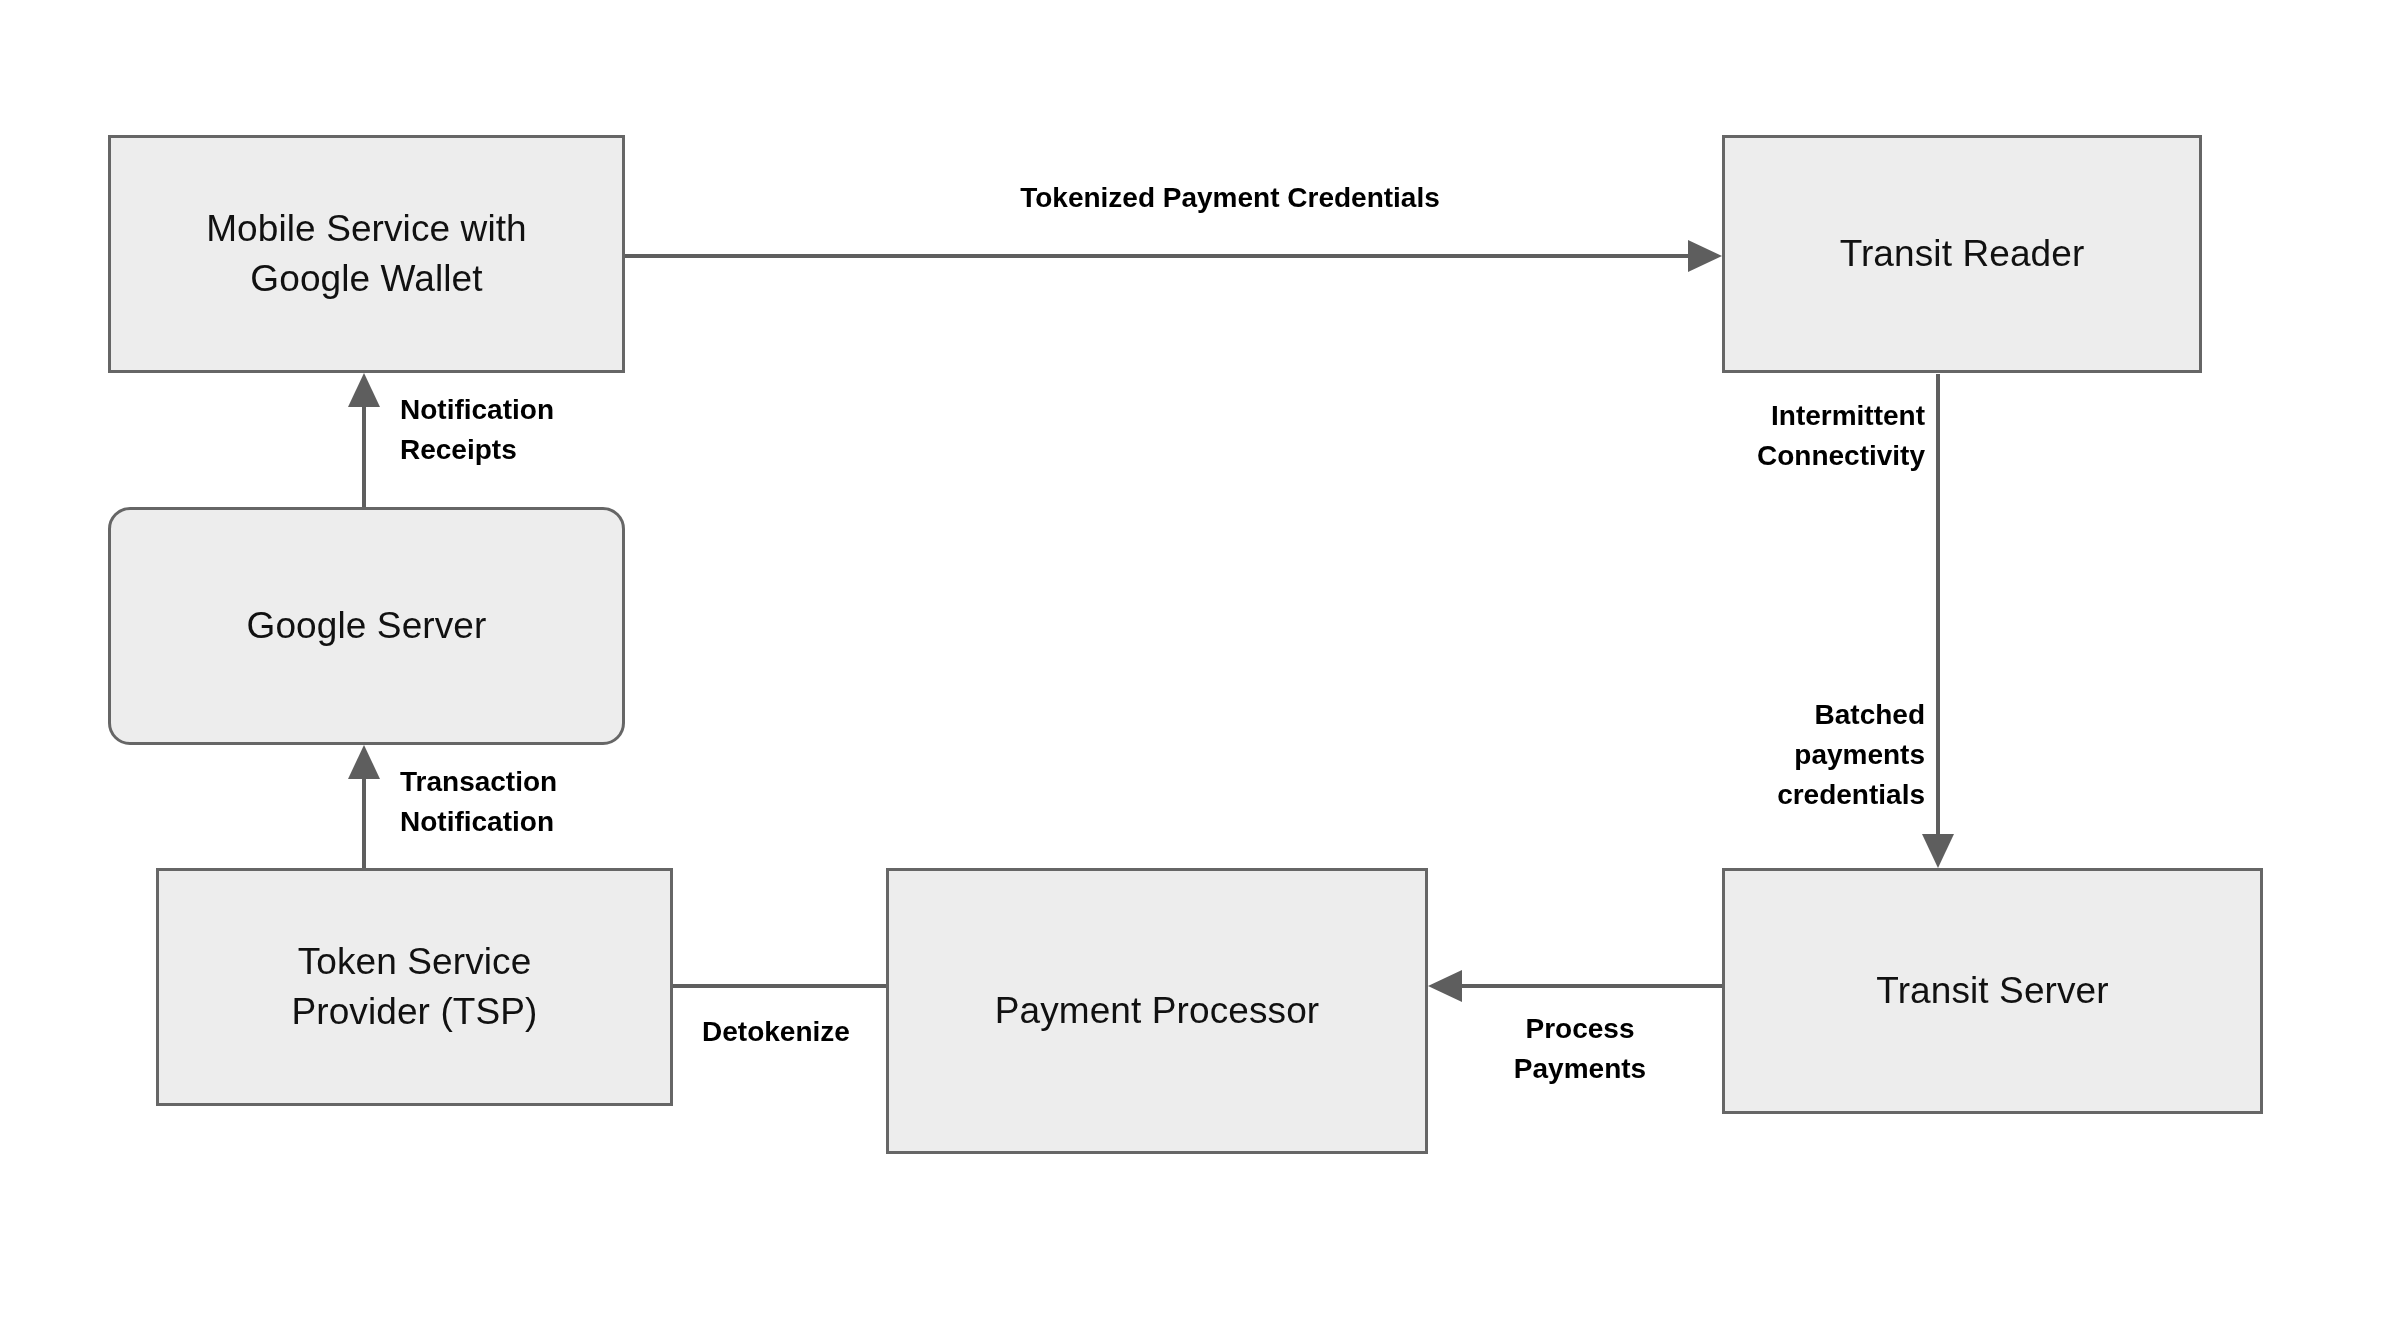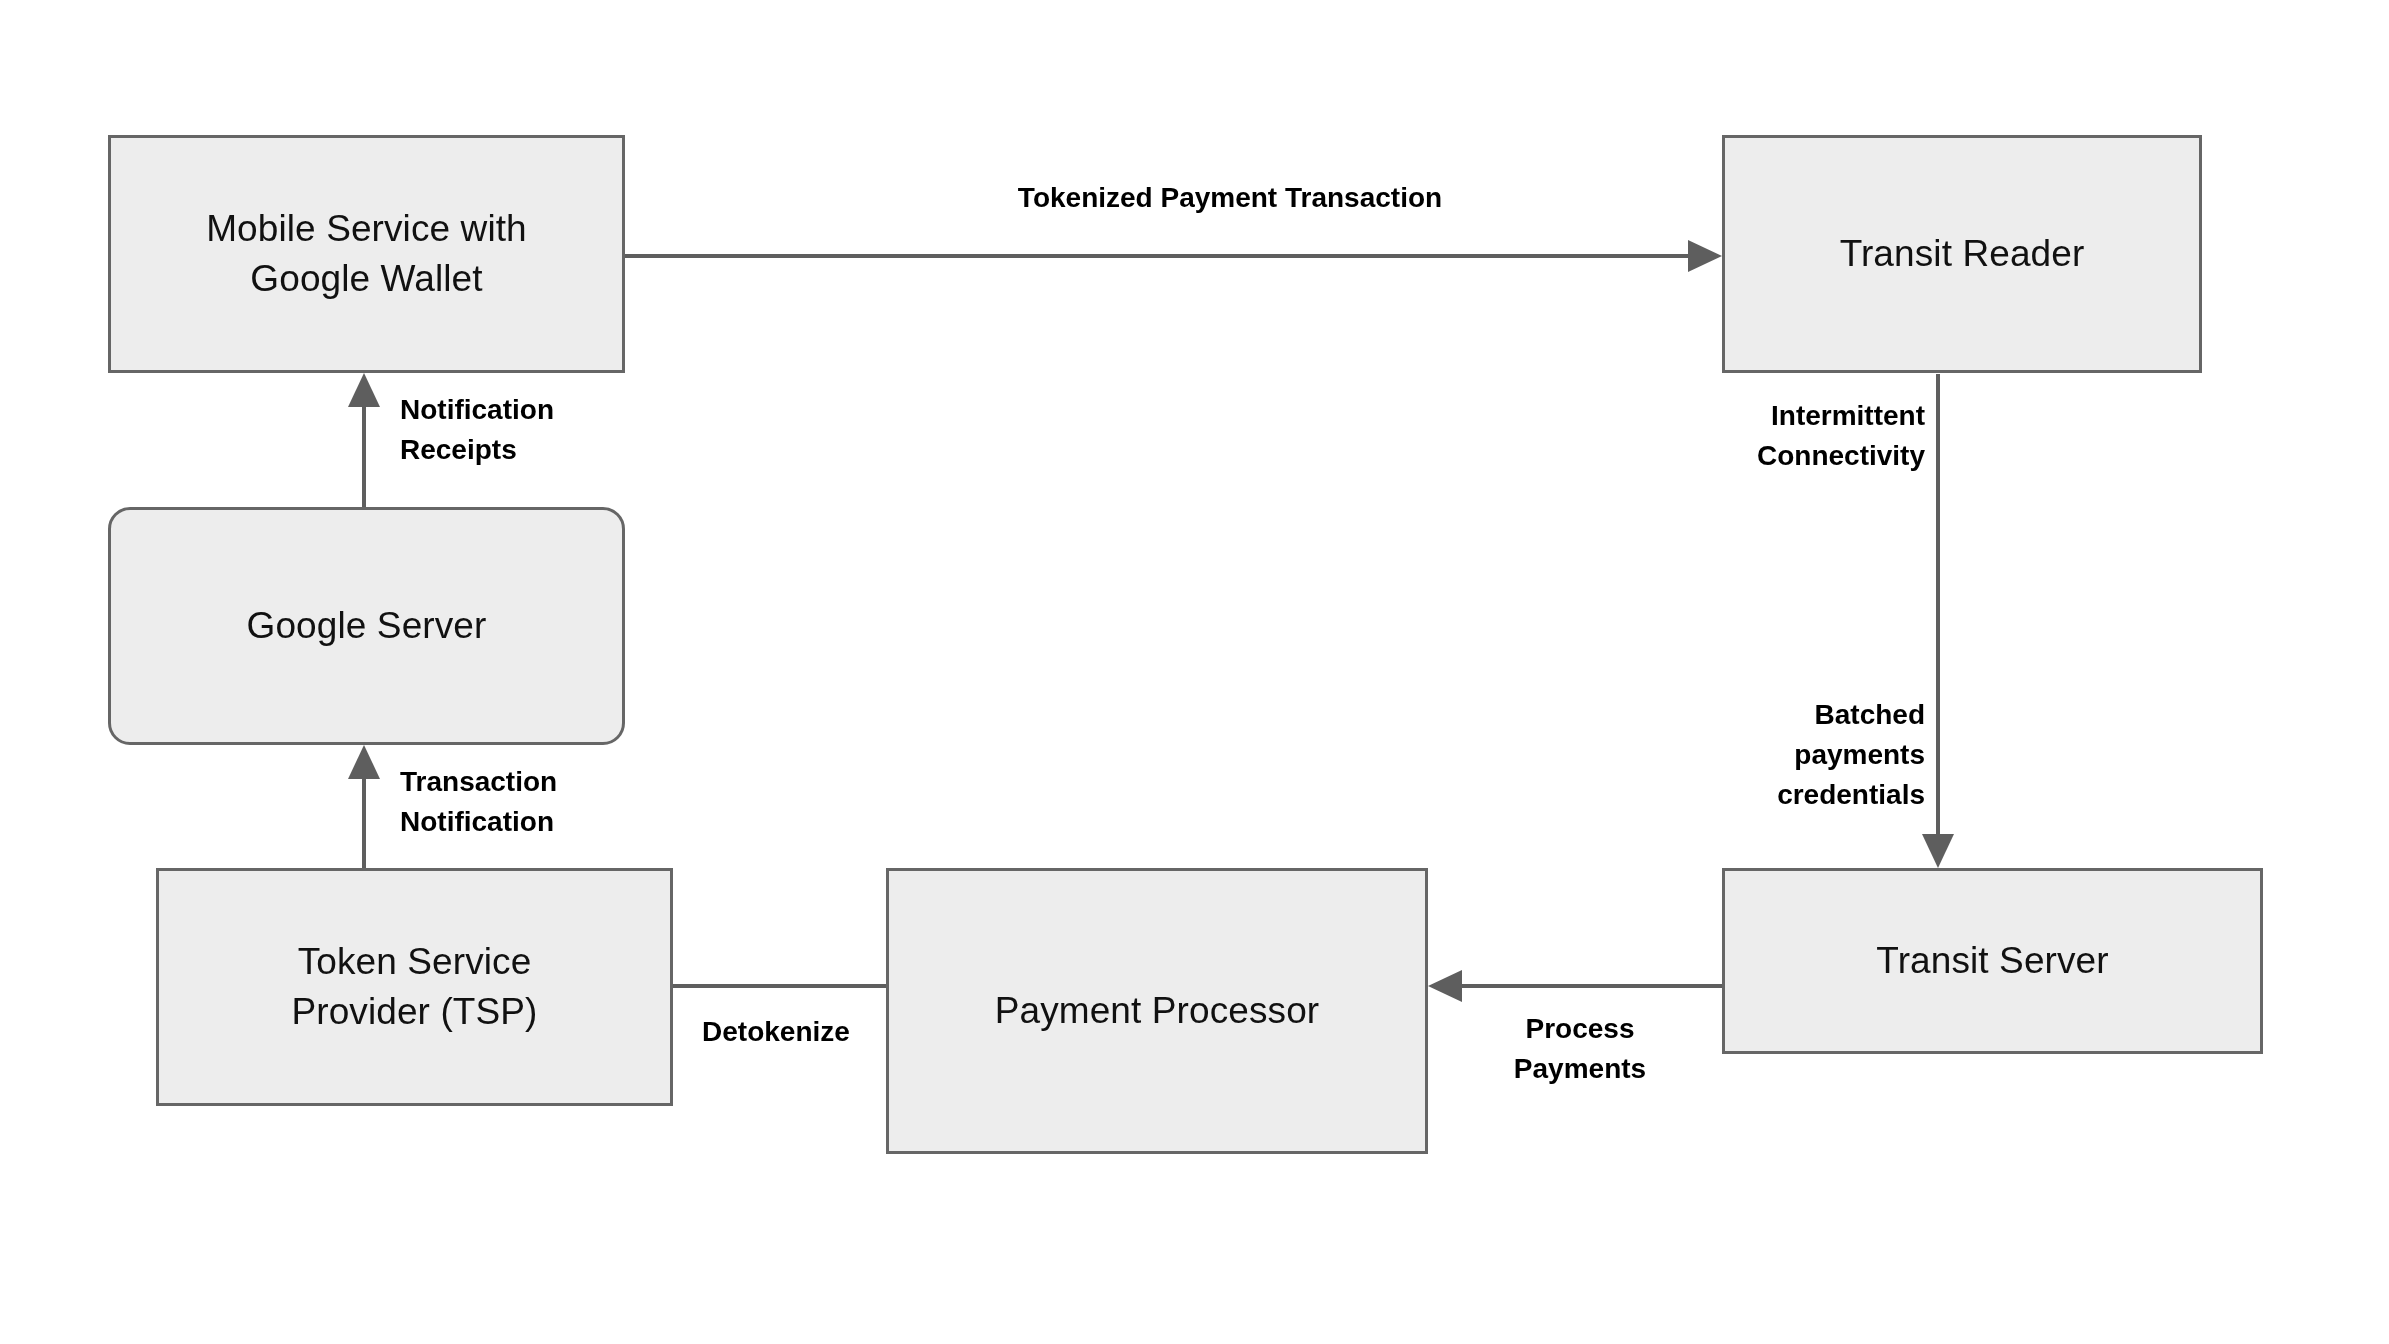--- a/index.html
+++ b/index.html
@@ -64,21 +64,21 @@
   .arrow-head {
     fill: #5e5e5e;
   }
 
   
   #node-mobile   { left: 108px;  top: 135px;  width: 517px; height: 238px; }
   #node-reader   { left: 1722px; top: 135px;  width: 480px; height: 238px; }
   #node-gserver  { left: 108px;  top: 507px;  width: 517px; height: 238px; border-radius: 22px; }
   #node-tsp      { left: 108px;  top: 868px;  width: 517px; height: 238px; margin-left: 48px; }
   #node-processor{ left: 886px;  top: 868px;  width: 542px; height: 286px; }
-  #node-tserver  { left: 1722px; top: 868px;  width: 541px; height: 186px; }
+  #node-tserver  { left: 1722px; top: 868px;  width: 541px; height: 246px; }
 
   
   #lbl-tokenized    { left: 760px;  top: 178px;  width: 940px; }
   #lbl-notification { left: 400px;  top: 390px;  width: 330px; }
   #lbl-transaction  { left: 400px;  top: 762px;  width: 340px; }
   #lbl-intermittent { left: 1545px; top: 396px;  width: 380px; }
   #lbl-batched      { left: 1545px; top: 695px;  width: 380px; }
   #lbl-detokenize   { left: 630px;  top: 1012px; width: 292px; }
   #lbl-process      { left: 1455px; top: 1009px; width: 250px; }
 </style>
@@ -139,21 +139,21 @@
   </div>
 
   <div class="node" id="node-processor">
     <span class="node-label">Payment Processor</span>
   </div>
 
   <div class="node" id="node-tserver">
     <span class="node-label">Transit Server</span>
   </div>
 
-  <div class="edge-label center" id="lbl-tokenized">Tokenized Payment Transaction</div>
+  <div class="edge-label center" id="lbl-tokenized">Tokenized Payment Credentials</div>
   <div class="edge-label left" id="lbl-notification">Notification
 Receipts</div>
   <div class="edge-label left" id="lbl-transaction">Transaction
 Notification</div>
   <div class="edge-label right" id="lbl-intermittent">Intermittent
 Connectivity</div>
   <div class="edge-label right" id="lbl-batched">Batched
 payments
 credentials</div>
   <div class="edge-label center" id="lbl-detokenize">Detokenize</div>

